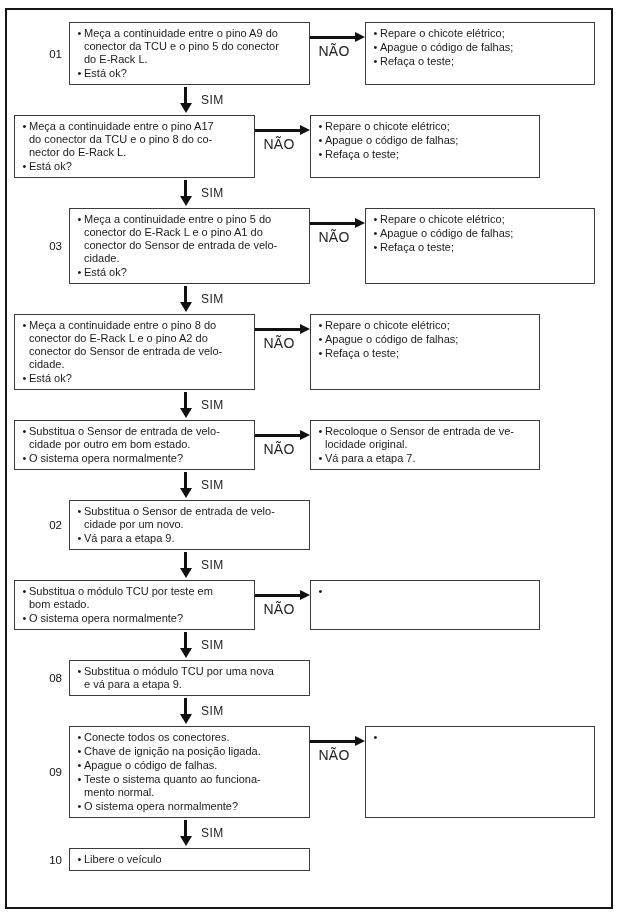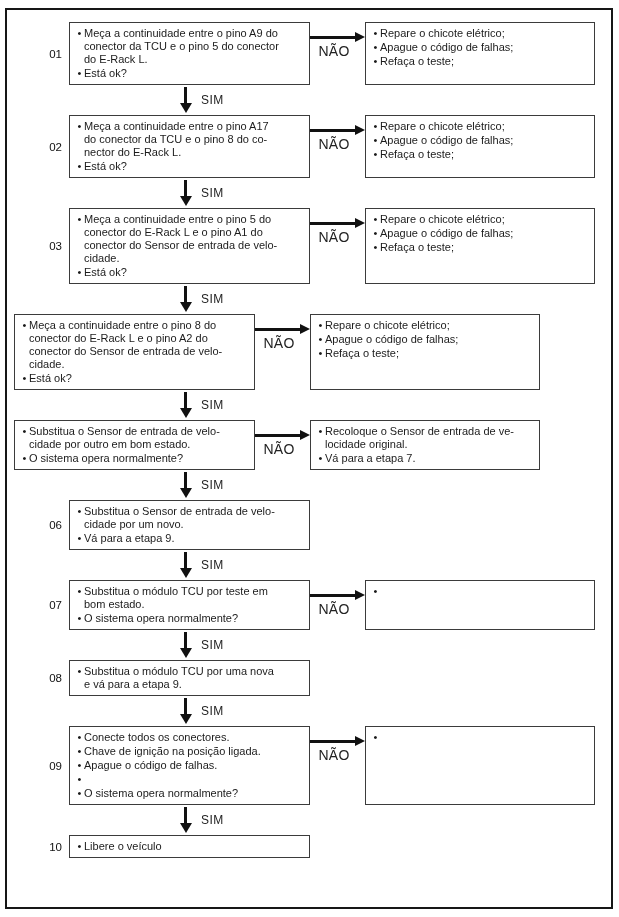--- a/index.html
+++ b/index.html
@@ -79,21 +79,20 @@
           <span class="t">Refaça o teste;</span>
         </div>
       </div>
     </div>
     <div class="vconn">
       <div class="v-stem"></div>
       <div class="v-head"></div>
       <div class="sim">SIM</div>
     </div>
     <div class="row">
-      <div class="num">02</div>
       <div class="box main">
         <div class="bullet">
           <span class="b">•</span>
           <span class="t">Meça a continuidade entre o pino A17
 do conector da TCU e o pino 8 do co-
 nector do E-Rack L.</span>
         </div>
         <div class="bullet">
           <span class="b">•</span>
           <span class="t">Está ok?</span>
@@ -231,40 +230,39 @@
           <span class="t">Vá para a etapa 7.</span>
         </div>
       </div>
     </div>
     <div class="vconn">
       <div class="v-stem"></div>
       <div class="v-head"></div>
       <div class="sim">SIM</div>
     </div>
     <div class="row">
-      <div class="num">06</div>
+      <div class="num">02</div>
       <div class="box main">
         <div class="bullet">
           <span class="b">•</span>
           <span class="t">Substitua o Sensor de entrada de velo-
 cidade por um novo.</span>
         </div>
         <div class="bullet">
           <span class="b">•</span>
           <span class="t">Vá para a etapa 9.</span>
         </div>
       </div>
     </div>
     <div class="vconn">
       <div class="v-stem"></div>
       <div class="v-head"></div>
       <div class="sim">SIM</div>
     </div>
     <div class="row">
-      <div class="num">07</div>
       <div class="box main">
         <div class="bullet">
           <span class="b">•</span>
           <span class="t">Substitua o módulo TCU por teste em
 bom estado.</span>
         </div>
         <div class="bullet">
           <span class="b">•</span>
           <span class="t">O sistema opera normalmente?</span>
         </div>
@@ -310,20 +308,22 @@
         <div class="bullet">
           <span class="b">•</span>
           <span class="t">Chave de ignição na posição ligada.</span>
         </div>
         <div class="bullet">
           <span class="b">•</span>
           <span class="t">Apague o código de falhas.</span>
         </div>
         <div class="bullet">
           <span class="b">•</span>
+          <span class="t">Teste o sistema quanto ao funciona-
+mento normal.</span>
         </div>
         <div class="bullet">
           <span class="b">•</span>
           <span class="t">O sistema opera normalmente?</span>
         </div>
       </div>
       <div class="conn-h">
         <div class="h-stem"></div>
         <div class="h-head"></div>
         <div class="nao">NÃO</div>

